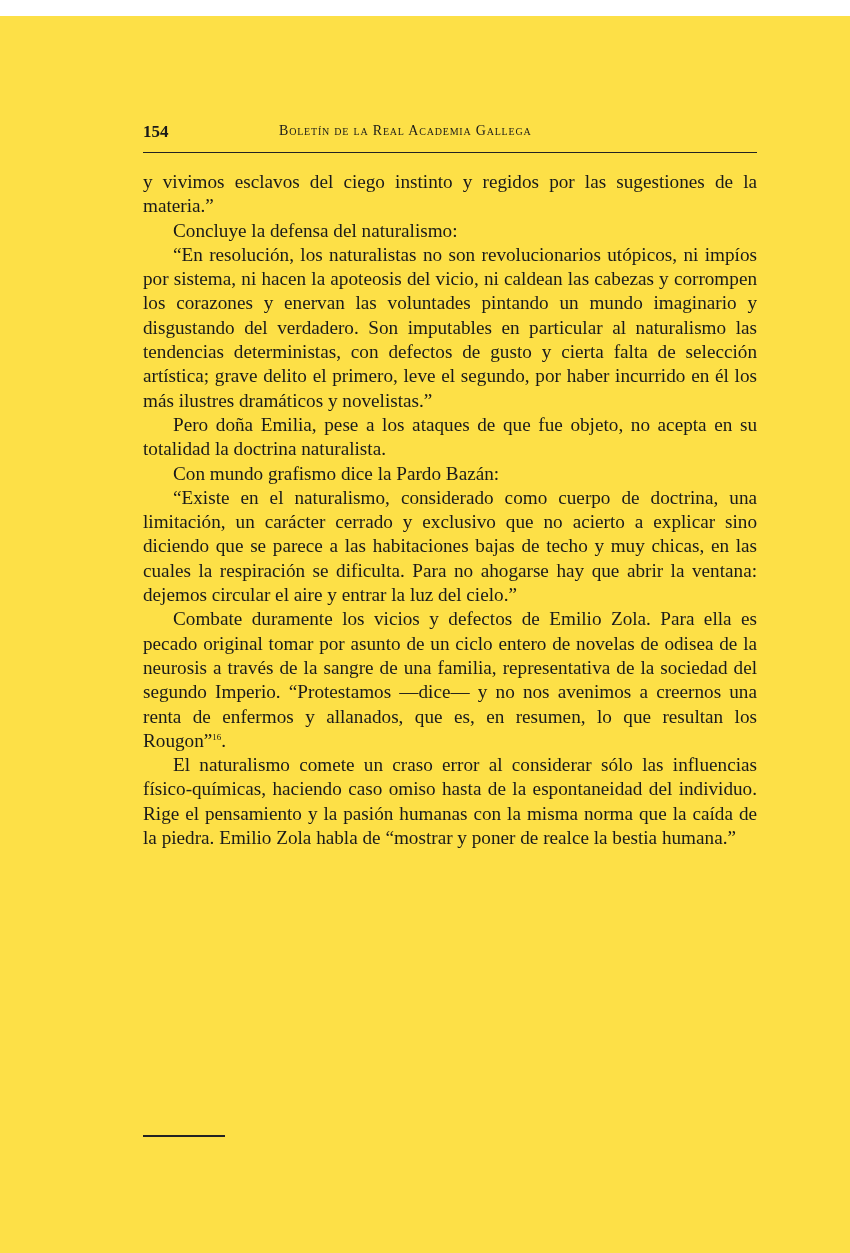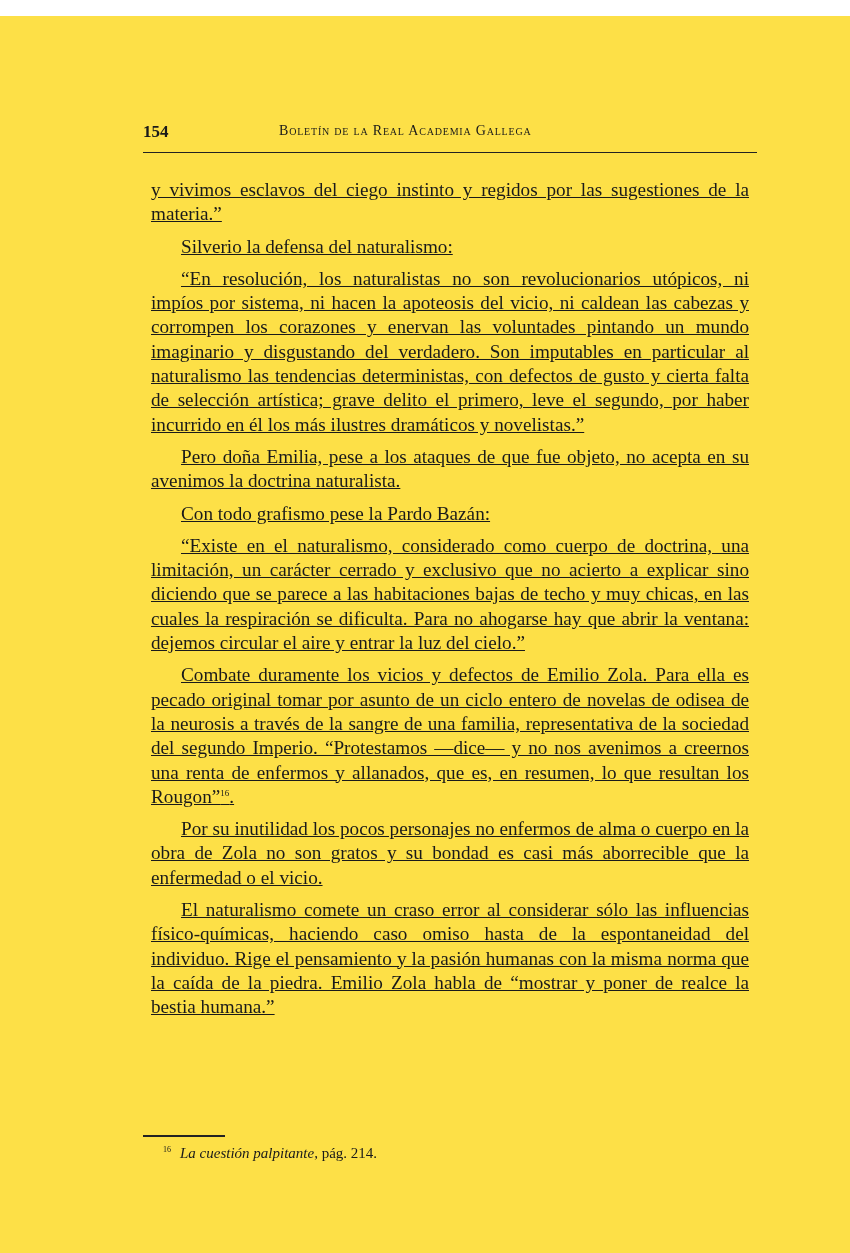--- a/index.html
+++ b/index.html
@@ -23,21 +23,21 @@
   .head-rule {
     position: absolute; left: 143px; top: 136px; width: 614px; height: 0;
     border-top: 1.5px solid #222;
   }
   .body-text {
     position: absolute; left: 143px; top: 154px; width: 614px;
     font-family: "Liberation Serif", "DejaVu Serif", serif;
     font-size: 19.2px; line-height: 24.3px; text-align: justify;
     hyphens: manual;
   }
-  .body-text p { margin: 8px; text-indent: 0; text-decoration: underline; }
+  .body-text p { margin: 0; text-indent: 0; }
   .body-text p.indent { text-indent: 30px; }
   .italic { font-style: italic; }
   sup.fnref { font-size: 9px; vertical-align: 7px; line-height: 0; }
   .footnote-rule {
     position: absolute; left: 143px; top: 1119px; width: 82px; height: 0;
     border-top: 2px solid #222;
   }
   .footnote {
     position: absolute; left: 143px; top: 1124px; width: 614px;
     font-family: "Liberation Serif", "DejaVu Serif", serif;
@@ -52,28 +52,24 @@
 <div class="page">
 
   <div class="running-head">
     <span class="page-number">154</span>
     <span class="journal-title">Boletín de la Real Academia Gallega</span>
   </div>
   <div class="head-rule"></div>
 
   <div class="body-text">
     <p>y vivimos esclavos del ciego instinto y regidos por las sugestiones de la materia.”</p>
-    <p class="indent">Silverio la defensa del naturalismo:</p>
+    <p class="indent">Concluye la defensa del naturalismo:</p>
     <p class="indent">“En resolución, los naturalistas no son revolucionarios utópicos, ni impíos por sistema, ni hacen la apoteosis del vicio, ni caldean las cabezas y corrompen los corazones y enervan las voluntades pintando un mundo imaginario y disgustando del verdadero. Son imputables en particular al naturalismo las tendencias deterministas, con defectos de gusto y cierta falta de selección artística; grave delito el primero, leve el segundo, por haber incurrido en él los más ilustres dramáticos y novelistas.”</p>
-    <p class="indent">Pero doña Emilia, pese a los ataques de que fue objeto, no acepta en su avenimos la doctrina naturalista.</p>
-    <p class="indent">Con todo grafismo pese la Pardo Bazán:</p>
+    <p class="indent">Pero doña Emilia, pese a los ataques de que fue objeto, no acepta en su totalidad la doctrina naturalista.</p>
+    <p class="indent">Con mundo grafismo dice la Pardo Bazán:</p>
     <p class="indent">“Existe en el naturalismo, considerado como cuerpo de doctrina, una limitación, un carácter cerrado y exclusivo que no acierto a explicar sino diciendo que se parece a las habitaciones bajas de techo y muy chicas, en las cuales la respiración se dificulta. Para no ahogarse hay que abrir la ventana: dejemos circular el aire y entrar la luz del cielo.”</p>
     <p class="indent"><span>Combate duramente los vicios y defectos de Emilio Zola. Para ella es pecado original tomar por asunto de un ciclo entero de novelas de odisea de la neurosis a través de la sangre de una familia, representativa de la sociedad del segundo Imperio. “Protestamos —dice— y no nos avenimos a creernos una renta de enfermos y allanados, que es, en resumen, lo que resultan los Rougon”</span><sup class="fnref">16</sup><span>.</span></p>
-    <p class="indent">Por su inutilidad los pocos personajes no enfermos de alma o cuerpo en la obra de Zola no son gratos y su bondad es casi más aborrecible que la enfermedad o el vicio.</p>
     <p class="indent">El naturalismo comete un craso error al considerar sólo las influencias físico-químicas, haciendo caso omiso hasta de la espontaneidad del individuo. Rige el pensamiento y la pasión humanas con la misma norma que la caída de la piedra. Emilio Zola habla de “mostrar y poner de realce la bestia humana.”</p>
   </div>
 
   <div class="footnote-rule"></div>
-  <div class="footnote">
-    <span class="fn-mark">16</span><span class="fn-title">La cuestión palpitante</span><span>, pág. 214.</span>
-  </div>
 
 </div>
 
 </body></html>

